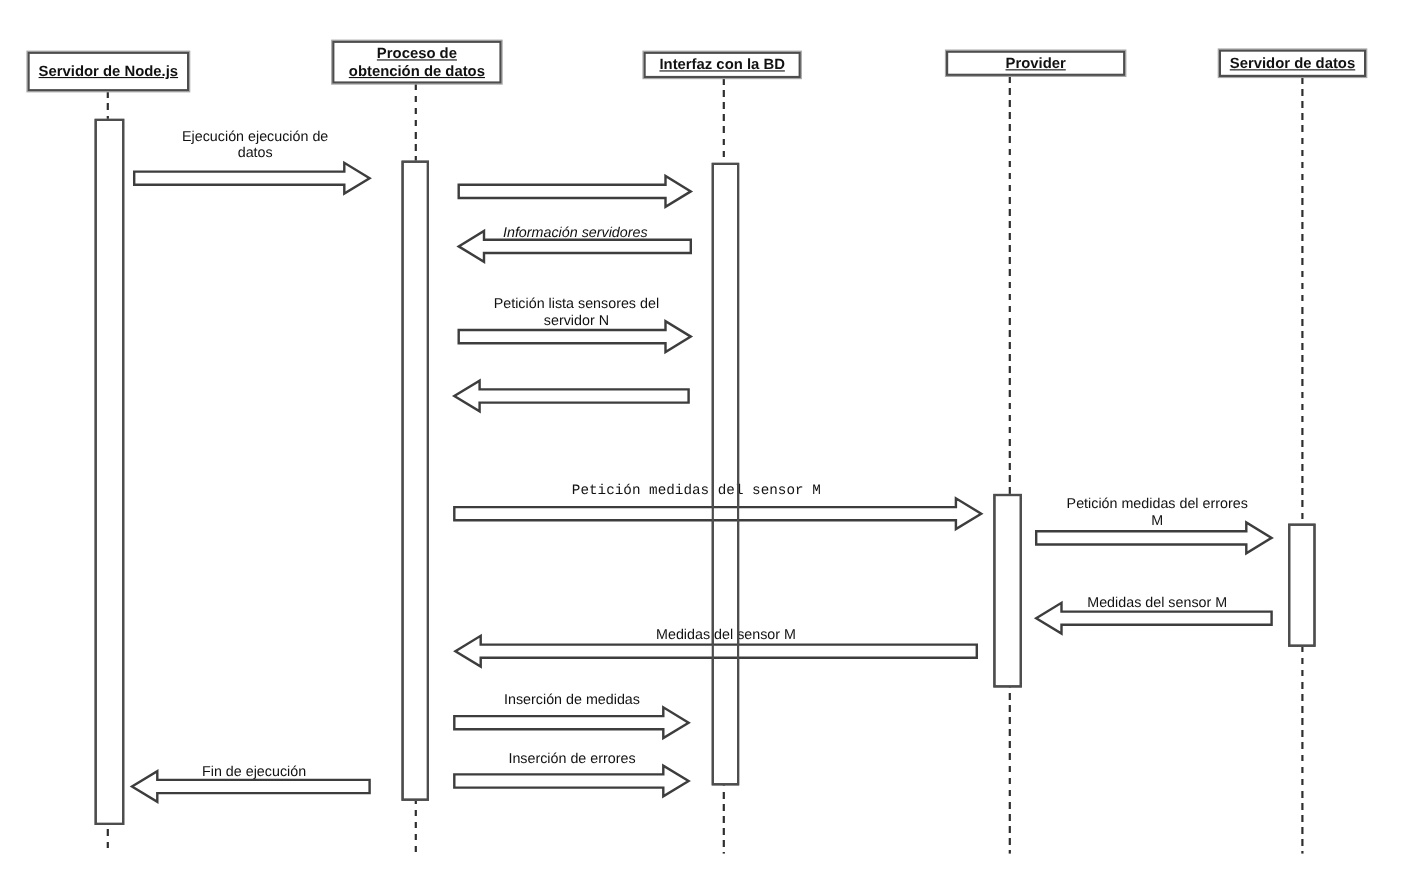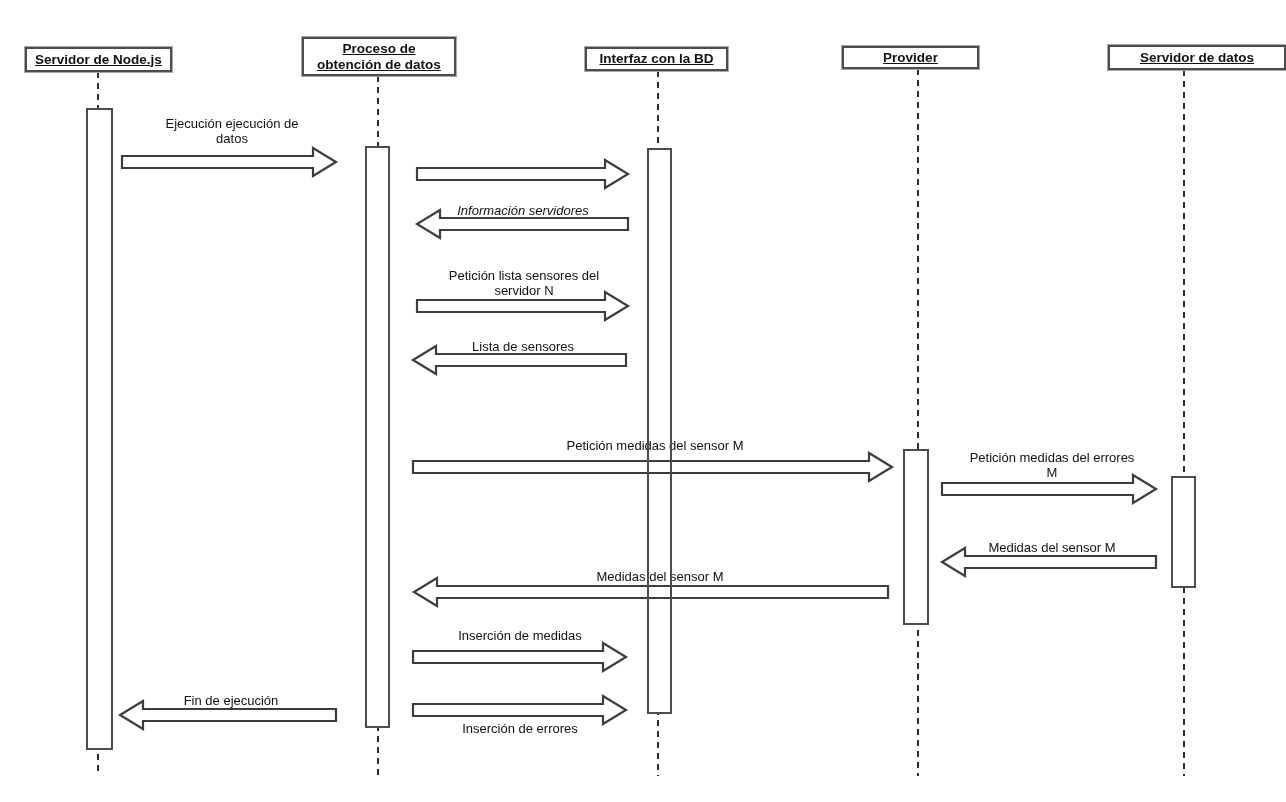--- a/index.html
+++ b/index.html
@@ -95,27 +95,24 @@
     <svg width="215" height="34" class="msg-arrow" style="left: 416px; top: 207px;">
       <polygon points="212,11 24,11 24,3 1,17 24,31 24,23 212,23" fill="#ffffff" stroke="#3d3d3d" stroke-width="2.2" stroke-linejoin="miter"></polygon>
     </svg>
     <div class="msg-label" style="left: 354px; top: 268px;">
       <div>Petición lista sensores del</div>
       <div>servidor N</div>
     </div>
     <svg width="215" height="34" class="msg-arrow" style="left: 416px; top: 289px;">
       <polygon points="1,11 189,11 189,3 212,17 189,31 189,23 1,23" fill="#ffffff" stroke="#3d3d3d" stroke-width="2.2" stroke-linejoin="miter"></polygon>
     </svg>
-    <div class="msg-label" style="left: 353px; top: 339px;">
-      <div>Lista de sensores</div>
-    </div>
     <svg width="217" height="34" class="msg-arrow" style="left: 412px; top: 343px;">
       <polygon points="214,11 24,11 24,3 1,17 24,31 24,23 214,23" fill="#ffffff" stroke="#3d3d3d" stroke-width="2.2" stroke-linejoin="miter"></polygon>
     </svg>
-    <div class="msg-label" style="left: 485px; top: 438px;">
+    <div class="msg-label" style="left: 463px; top: 438px; font-family: Liberation Mono, monospace;">
       <div>Petición medidas del sensor M</div>
     </div>
     <svg width="483" height="34" class="msg-arrow" style="left: 412px; top: 450px;">
       <polygon points="1,11 457,11 457,3 480,17 457,31 457,23 1,23" fill="#ffffff" stroke="#3d3d3d" stroke-width="2.2" stroke-linejoin="miter"></polygon>
     </svg>
     <div class="msg-label" style="left: 882px; top: 450px;">
       <div>Petición medidas del errores</div>
       <div>M</div>
     </div>
     <svg width="218" height="34" class="msg-arrow" style="left: 941px; top: 472px;">
@@ -132,46 +129,46 @@
     </div>
     <svg width="478" height="34" class="msg-arrow" style="left: 413px; top: 575px;">
       <polygon points="475,11 24,11 24,3 1,17 24,31 24,23 475,23" fill="#ffffff" stroke="#3d3d3d" stroke-width="2.2" stroke-linejoin="miter"></polygon>
     </svg>
     <div class="msg-label" style="left: 350px; top: 628px;">
       <div>Inserción de medidas</div>
     </div>
     <svg width="217" height="34" class="msg-arrow" style="left: 412px; top: 640px;">
       <polygon points="1,11 191,11 191,3 214,17 191,31 191,23 1,23" fill="#ffffff" stroke="#3d3d3d" stroke-width="2.2" stroke-linejoin="miter"></polygon>
     </svg>
-    <div class="msg-label" style="left: 350px; top: 682px; margin-top: 39px;">
+    <div class="msg-label" style="left: 350px; top: 682px;">
       <div>Inserción de errores</div>
     </div>
     <svg width="217" height="34" class="msg-arrow" style="left: 412px; top: 693px;">
       <polygon points="1,11 191,11 191,3 214,17 191,31 191,23 1,23" fill="#ffffff" stroke="#3d3d3d" stroke-width="2.2" stroke-linejoin="miter"></polygon>
     </svg>
     <div class="msg-label" style="left: 61px; top: 693px;">
       <div>Fin de ejecución</div>
     </div>
     <svg width="220" height="34" class="msg-arrow" style="left: 119px; top: 698px;">
       <polygon points="217,11 24,11 24,3 1,17 24,31 24,23 217,23" fill="#ffffff" stroke="#3d3d3d" stroke-width="2.2" stroke-linejoin="miter"></polygon>
     </svg>
     <div class="activation outline" style="left: 86px; top: 108px; width: 27px; height: 642px;"></div>
     <div class="activation outline" style="left: 365px; top: 146px; width: 25px; height: 582px;"></div>
     <div class="activation outline" style="left: 647px; top: 148px; width: 25px; height: 566px;"></div>
     <div class="activation outline" style="left: 903px; top: 449px; width: 26px; height: 176px;"></div>
     <div class="activation outline" style="left: 1171px; top: 476px; width: 25px; height: 112px;"></div>
-    <div class="actor-box" style="left: 25px; top: 47px; width: 147px; height: 25px;">
+    <div class="actor-box" style="left: 25px; top: 47px; width: 147px; height: 36px;">
       <div>Servidor de Node.js</div>
     </div>
     <div class="actor-box" style="left: 302px; top: 37px; width: 154px; height: 39px;">
       <div>Proceso de</div>
       <div>obtención de datos</div>
     </div>
     <div class="actor-box" style="left: 585px; top: 47px; width: 143px; height: 24px;">
       <div>Interfaz con la BD</div>
     </div>
-    <div class="actor-box" style="left: 842px; top: 46px; width: 137px; height: 23px;">
+    <div class="actor-box" style="left: 860px; top: 46px; width: 163px; height: 23px;">
       <div>Provider</div>
     </div>
-    <div class="actor-box" style="left: 1108px; top: 45px; width: 178px; height: 25px;">
+    <div class="actor-box" style="left: 1108px; top: 45px; width: 134px; height: 25px;">
       <div>Servidor de datos</div>
     </div>
   </div>
 
 </body></html>

